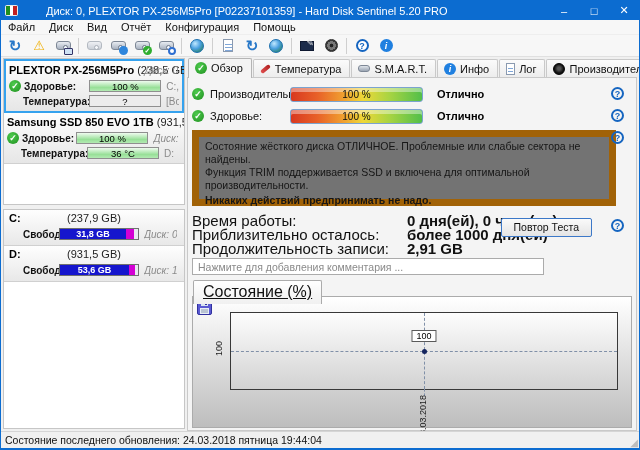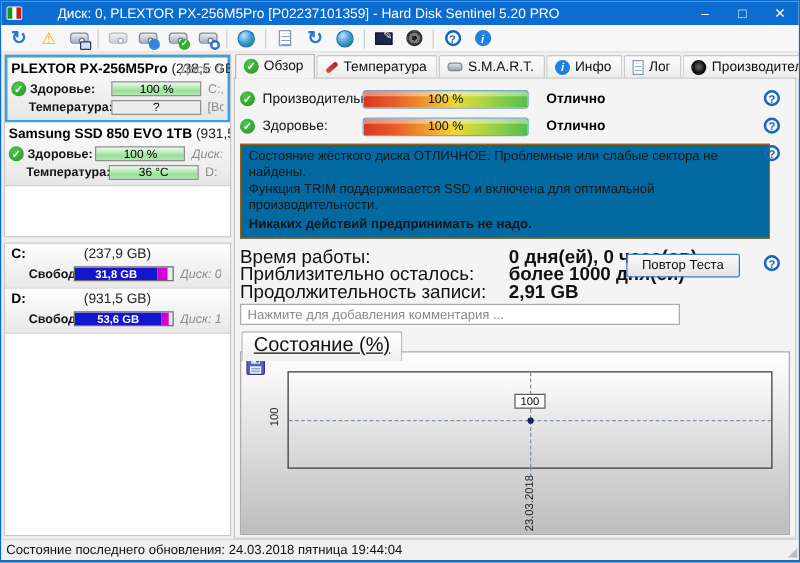--- a/index.html
+++ b/index.html
@@ -90,21 +90,21 @@
 
   .srow{ position:absolute; left:4px; display:flex; align-items:center; height:16px;}
   .srow .s-lbl{ font-size:11px; color:#111; margin-left:4px; width:118px;}
   .grad-bar{ width:133px; height:15px; border:1px solid #7ba3cf; border-radius:3px;
              background:linear-gradient(90deg,#d83820,#e86028 20%,#f0a030 40%,#eed838 55%,#a8d442 75%,#52bf4a);
              box-shadow:inset 0 4px rgba(255,255,255,.4); display:flex; align-items:center; justify-content:center;
              font-size:10px; color:#101010; margin-left:-38px;}
   .s-status{ font-weight:bold; font-size:11px; margin-left:14px; color:#000;}
   .help{ width:13px; height:13px; border-radius:50%; border:2px solid #1565c0; color:#1565c0; font-weight:bold; font-size:9px; display:flex; align-items:center; justify-content:center; background:transparent; position:absolute;}
 
-  .greenbox{ position:absolute; left:4px; top:52px; width:424px; height:76px; background:#0369a1; border:1px solid #a16207; padding:3px 6px; font-size:10.5px; color:#161616; line-height:13px;}
+  .greenbox{ position:absolute; left:4px; top:52px; width:424px; height:76px; background:#737373; border:7px solid #a16207; padding:3px 6px; font-size:10.5px; color:#161616; line-height:13px;}
   .greenbox .bold-line{ font-weight:bold; margin-top:2px; }
 
   .stats{ position:absolute; left:4px; top:136px; font-size:15px; color:#111; line-height:14px;}
   .stats .sr{ display:flex; }
   .stats .sr .k{ width:215px; }
   .stats .sr .v{ font-weight:bold; }
   .retest{ position:absolute; right:44px; top:140px; font-size:10.5px; padding:2px 12px 3px 12px; background:linear-gradient(#fafafa,#e4e4e4); border:1px solid #3c78c8; border-radius:2px; color:#111;}
 
   .comment{ position:absolute; left:4px; top:180px; width:352px; height:17px; border:1px solid #ababab; font-size:10.5px; padding:0 5px; color:#333; font-family:"Liberation Sans",sans-serif; background:#fff;}
   .comment::placeholder{ color:#8a8a8a; }
@@ -140,20 +140,28 @@
         </svg>
     </span>
     <span class="title">Диск: 0, PLEXTOR PX-256M5Pro [P02237101359]  -  Hard Disk Sentinel 5.20 PRO</span>
     <span class="win-controls">
       <span>–</span>
       <span>□</span>
       <span>✕</span>
     </span>
   </div>
 
+  <div class="menubar">
+    <span class="menu-item">Файл</span>
+    <span class="menu-item">Диск</span>
+    <span class="menu-item">Вид</span>
+    <span class="menu-item">Отчёт</span>
+    <span class="menu-item">Конфигурация</span>
+    <span class="menu-item">Помощь</span>
+  </div>
 
   <div class="toolbar">
     <span class="tbtn">
         <span class="g-refresh">↻</span>
       </span>
     <span class="tbtn">
         <span class="g-warn">⚠</span>
       </span>
     <span class="tbtn">
         <span class="diskshape"></span>

